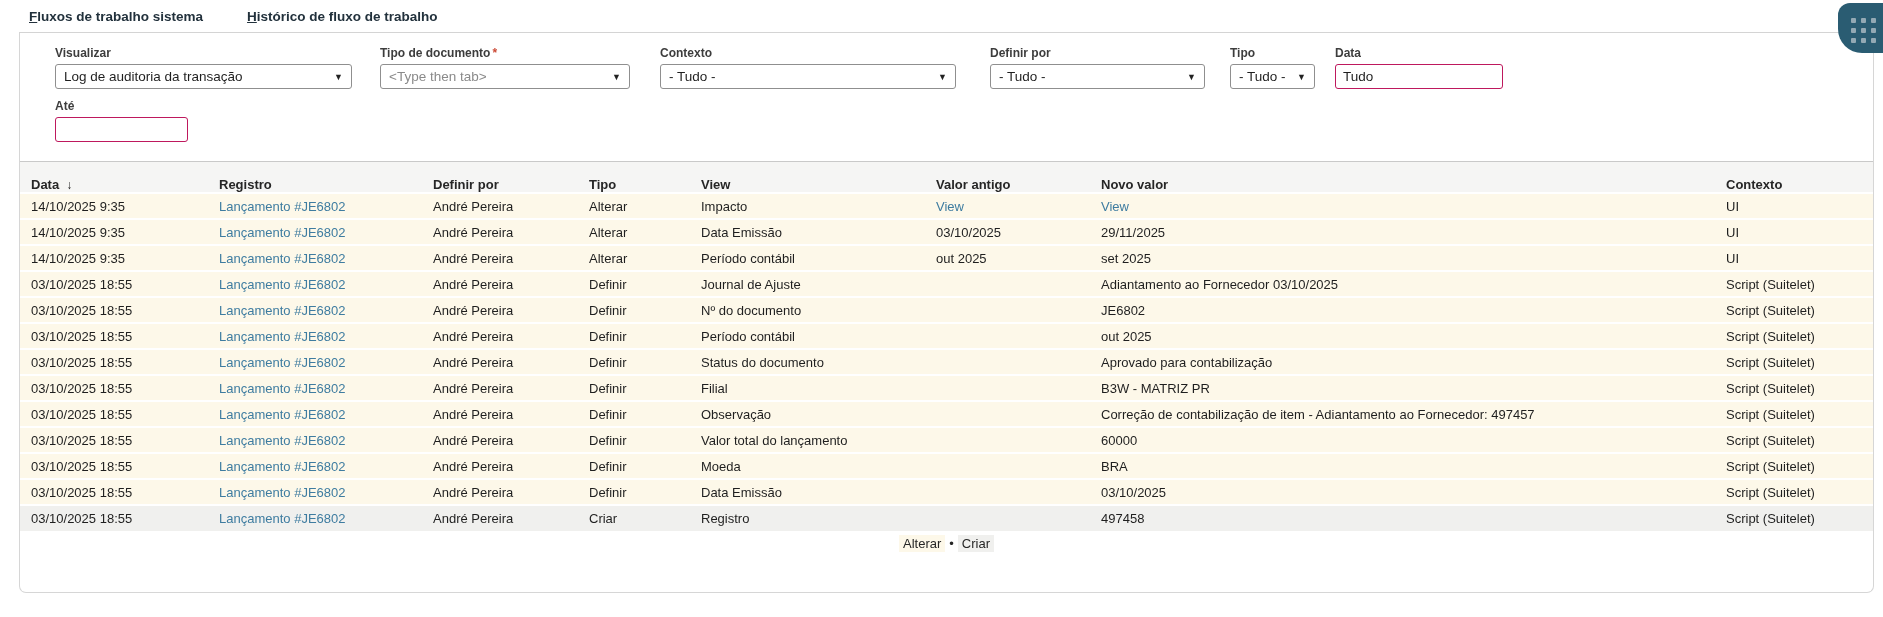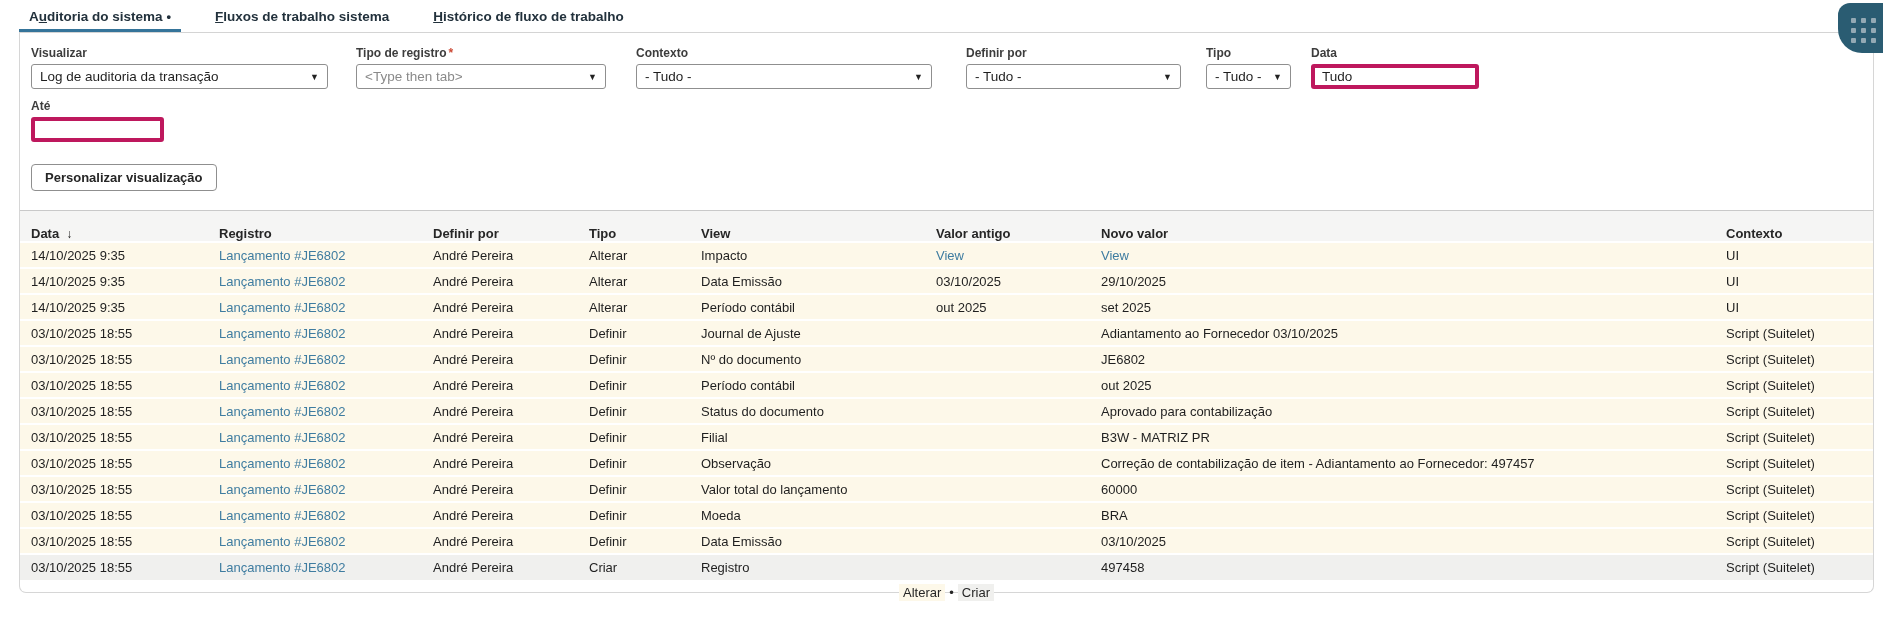--- a/index.html
+++ b/index.html
@@ -23,30 +23,30 @@
     align-items:center; justify-content:center; cursor:pointer; }
   .fab .dots { display:grid; grid-template-columns:repeat(3,5px); grid-gap:5px; margin-left:6px; margin-top:4px;}
   .fab .dots i { width:5px; height:5px; border-radius:1px; background:#93a9b4; display:block; }
 
   
   .panel { margin:0 9px 0 19px; border:1px solid #d6d6d6; border-top:none;
     border-radius:0 0 7px 7px; background:#fff; padding-top:13px; height:560px; }
 
   
   .filters { padding-left:11px; }
-  .frow { display:flex; }
+  .frow { display:flex;margin-left:24px; }
   .ffield { display:flex; flex-direction:column; }
   .flabel { font-size:12px; font-weight:600; color:#3d3d3d; margin-bottom:4px; white-space:nowrap; }
   .req { color:#cc4b37; font-weight:700; margin-left:2px; font-size:12px; }
   .selectbox { border:1px solid #8f8f8f; border-radius:3px; background:#fff; height:25px;
     display:flex; align-items:center; justify-content:space-between; padding:0 8px;
     font-size:13.5px; cursor:pointer; }
   .selectbox .caret { font-size:9px; color:#222; margin-left:8px; }
   .selectbox .ph { color:#8a8a8a; }
-  .textinput { border:4px solid #be185d; border-radius:3px; height:25px; padding:0 7px;
+  .textinput { border:1px solid #be185d; border-radius:3px; height:25px; padding:0 7px;
     font-size:13.5px; font-family:"Liberation Sans", sans-serif; color:#1f1f1f; width:100%; }
   .w-visualizar{width:297px;margin-right:28px;} .w-tiporeg{width:250px;margin-right:30px;}
   .w-contexto{width:296px;margin-right:34px;} .w-definir{width:215px;margin-right:25px;}
   .w-tipo{width:85px;margin-right:20px;} .w-data{width:168px;margin-right:22px;}
   .w-de{width:133px;} .w-ate{width:133px;}
   .frow2 { margin-top:10px; }
 
   .btn-row { padding-left:11px; margin-top:22px; }
   .btn { background:#fff; border:1px solid #8f8f8f; border-radius:4px; padding:5px 13px;
     font-size:13px; font-weight:600; color:#262626; cursor:pointer;
@@ -74,23 +74,20 @@
   .legend .sw-alterar { background:#fdf8e9; padding:1px 4px; }
   .legend .sw-criar { background:#f0f0ee; padding:1px 4px; }
   .legend .sep { margin:0 4px; }
 </style>
 </head>
 <body>
 
 <div class="page">
 
   <div class="tabbar">
-    <div class="tab active">
-      <span><span>A</span><span class="ak">u</span><span>ditoria do sistema</span></span><span class="badge">•</span>
-    </div>
     <div class="tab">
       <span><span></span><span class="ak">F</span><span>luxos de trabalho sistema</span></span>
     </div>
     <div class="tab">
       <span><span></span><span class="ak">H</span><span>istórico de fluxo de trabalho</span></span>
     </div>
   </div>
 
   <div class="fab">
     <span class="dots">
@@ -111,21 +108,21 @@
     <div class="filters">
       <div class="frow">
         <div class="ffield w-visualizar">
           <span class="flabel">Visualizar</span>
           <div class="selectbox">
             <span>Log de auditoria da transação</span>
             <span class="caret">▼</span>
           </div>
         </div>
         <div class="ffield w-tiporeg">
-          <span class="flabel"><span>Tipo de registro</span><span class="req">*</span></span>
+          <span class="flabel"><span>Tipo de documento</span><span class="req">*</span></span>
           <div class="selectbox">
             <span class="ph">&lt;Type then tab&gt;</span>
             <span class="caret">▼</span>
           </div>
         </div>
         <div class="ffield w-contexto">
           <span class="flabel">Contexto</span>
           <div class="selectbox">
             <span>- Tudo -</span>
             <span class="caret">▼</span>
@@ -151,23 +148,20 @@
         </div>
       </div>
       <div class="frow frow2">
         <div class="ffield w-ate">
           <span class="flabel">Até</span>
           <input class="textinput" value="" style="">
         </div>
       </div>
     </div>
 
-    <div class="btn-row">
-      <button class="btn">Personalizar visualização</button>
-    </div>
 
     <table class="audit-table">
       <colgroup>
         <col class="c-data">
           <col class="c-registro">
           <col class="c-definir">
           <col class="c-tipo">
         <col class="c-campo">
           <col class="c-vantigo">
           <col class="c-nvalor">
@@ -196,21 +190,21 @@
             <td><a>View</a></td>
             <td><span>UI</span></td>
           </tr>
           <tr class="row-alterar">
             <td><span>14/10/2025 9:35</span></td>
             <td><a>Lançamento #JE6802</a></td>
             <td><span>André Pereira</span></td>
             <td><span>Alterar</span></td>
             <td><span>Data Emissão</span></td>
             <td><span>03/10/2025</span></td>
-            <td><span>29/10/2025</span></td>
+            <td><span>29/11/2025</span></td>
             <td><span>UI</span></td>
           </tr>
           <tr class="row-alterar">
             <td><span>14/10/2025 9:35</span></td>
             <td><a>Lançamento #JE6802</a></td>
             <td><span>André Pereira</span></td>
             <td><span>Alterar</span></td>
             <td><span>Período contábil</span></td>
             <td><span>out 2025</span></td>
             <td><span>set 2025</span></td>

